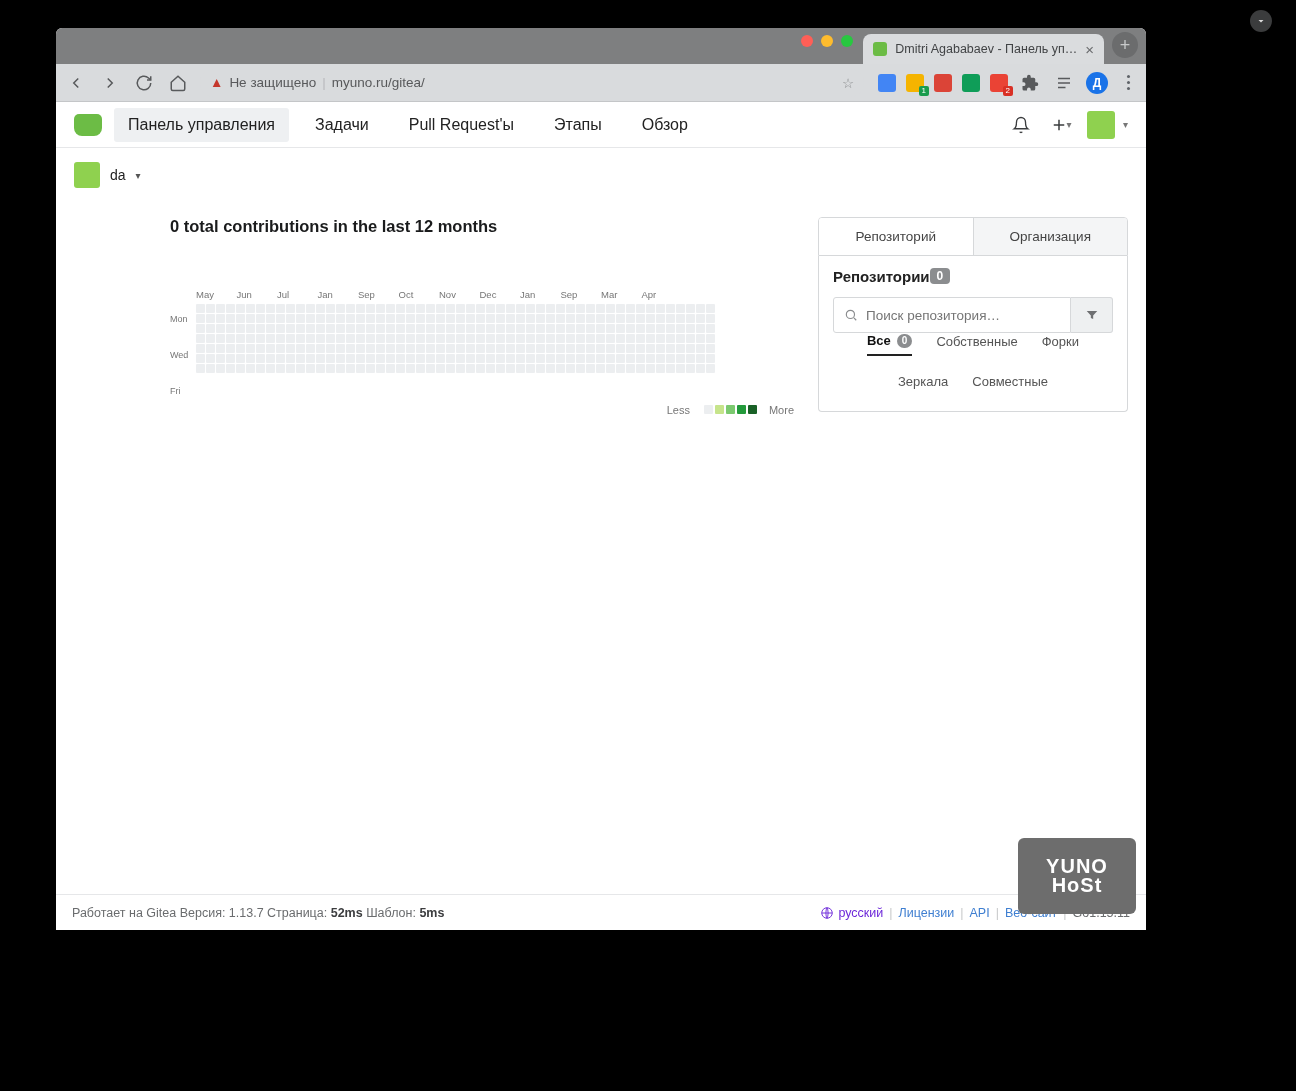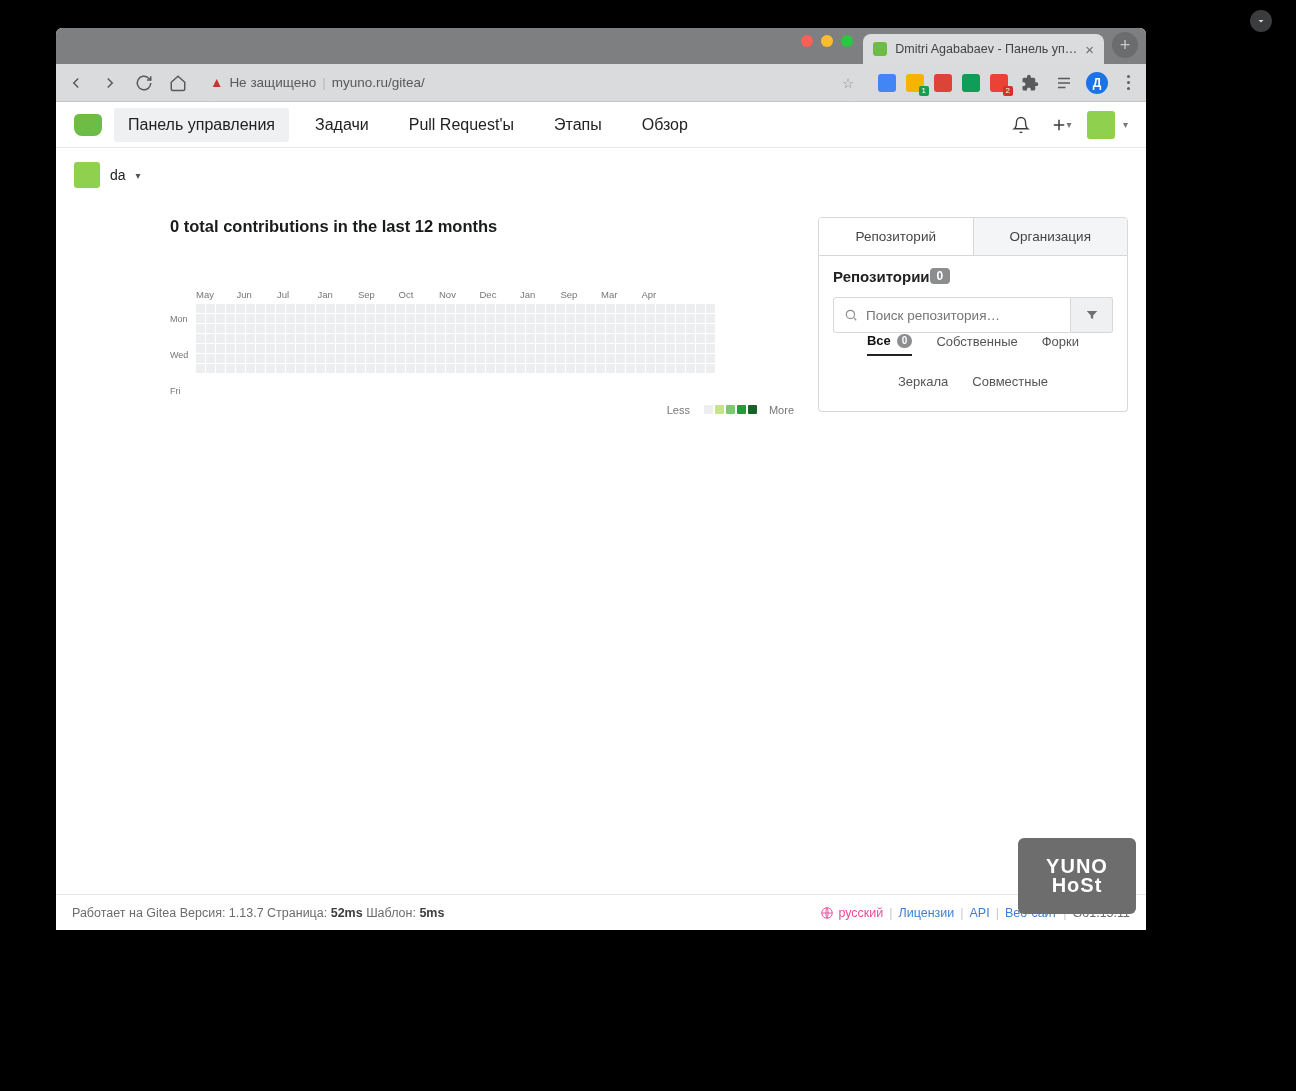--- a/index.html
+++ b/index.html
@@ -82,21 +82,21 @@
 .repo-filter-tabs { display: flex; flex-wrap: wrap; justify-content: center; gap: 18px 24px; font-size: 13px; }
 .rft { color: #555; cursor: pointer; padding-bottom: 6px; display: flex; align-items: center; gap: 6px; }
 .rft.active { font-weight: 700; color: #111; border-bottom: 2px solid #222; }
 .rft .mini-badge { background: #8b8d8f; color: #fff; font-size: 10px; padding: 0 5px; border-radius: 8px; line-height: 14px; }
 
 .footer { height: 36px; border-top: 1px solid #e6e7e9; display: flex; align-items: center; padding: 0 16px; font-size: 12.5px; color: #6a6c6e; gap: 6px; }
 .footer .spacer { flex: 1; }
 .footer a { color: #3f7fd1; cursor: pointer; }
 .footer .sep { color: #c8cacb; }
 .footer strong { color: #3c3d3f; font-weight: 600; }
-.globe { display: inline-flex; align-items: center; gap: 4px; color: #ec4899; cursor: pointer; }
+.globe { display: inline-flex; align-items: center; gap: 4px; color: #6d28d9; cursor: pointer; }
 
 .yuno { position: absolute; right: 10px; bottom: 16px; width: 118px; height: 76px; background: #6d6d6d; border-radius: 6px; display: flex; align-items: center; justify-content: center; color: #fff; font-family: cursive; font-weight: 700; font-size: 20px; line-height: 0.95; text-align: center; letter-spacing: 1px; }
 .br-profile { position: absolute; right: 24px; top: 10px; width: 22px; height: 22px; background: #3b3c3d; border-radius: 11px; display: flex; align-items: center; justify-content: center; cursor: pointer; }
 .br-profile svg { width: 12px; height: 12px; color: #ddd; }
 </style>
 </head>
 <body>
 
 <div class="br-profile">
   <svg viewBox="0 0 24 24" fill="currentColor">

